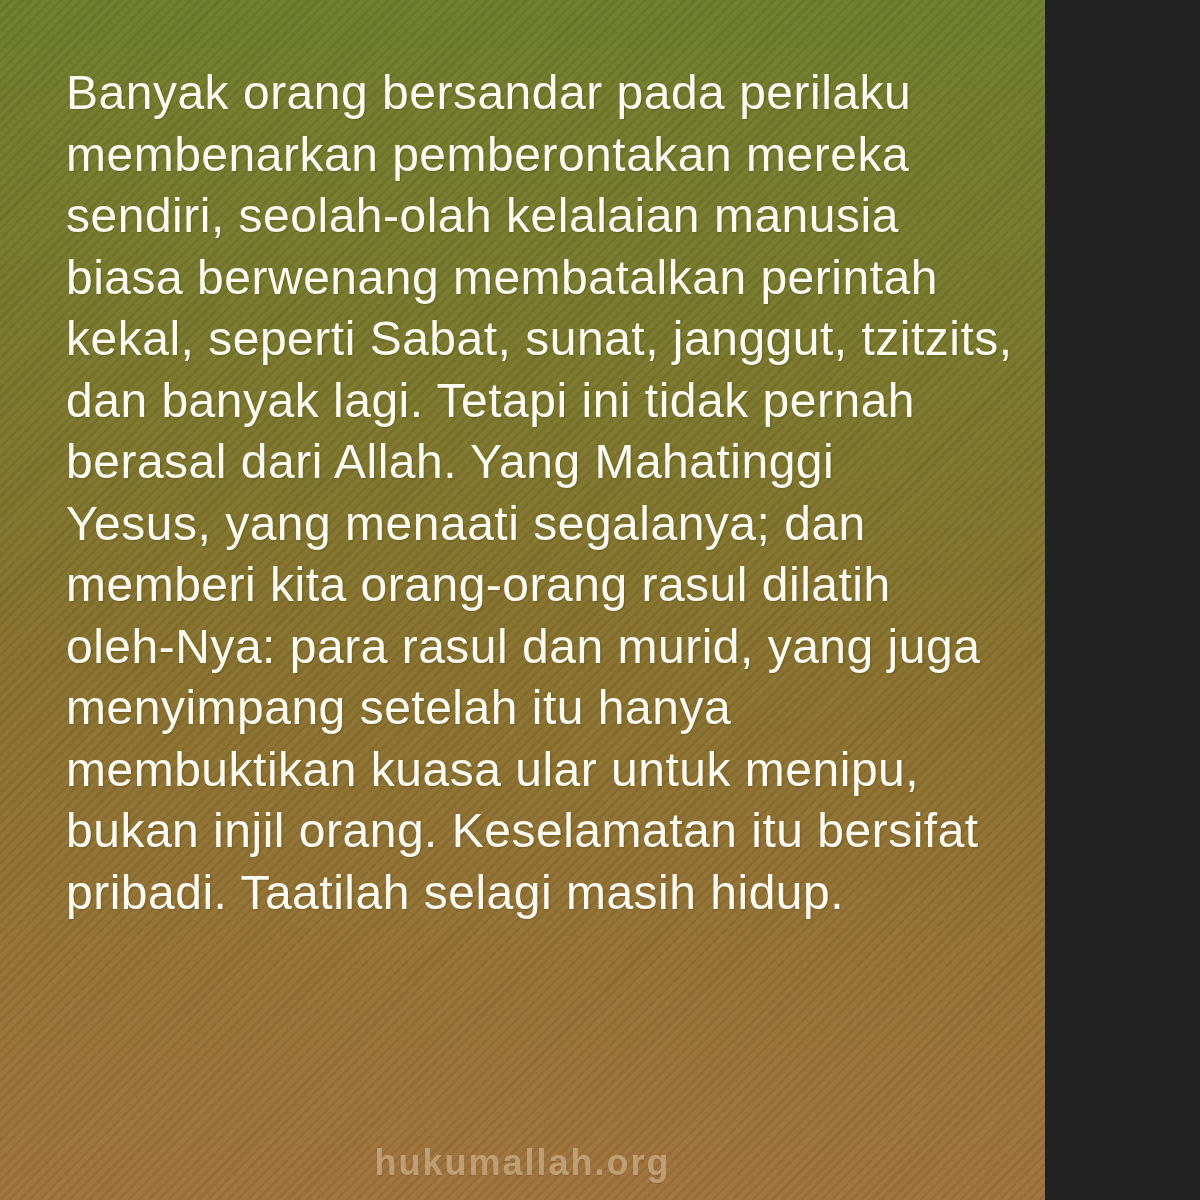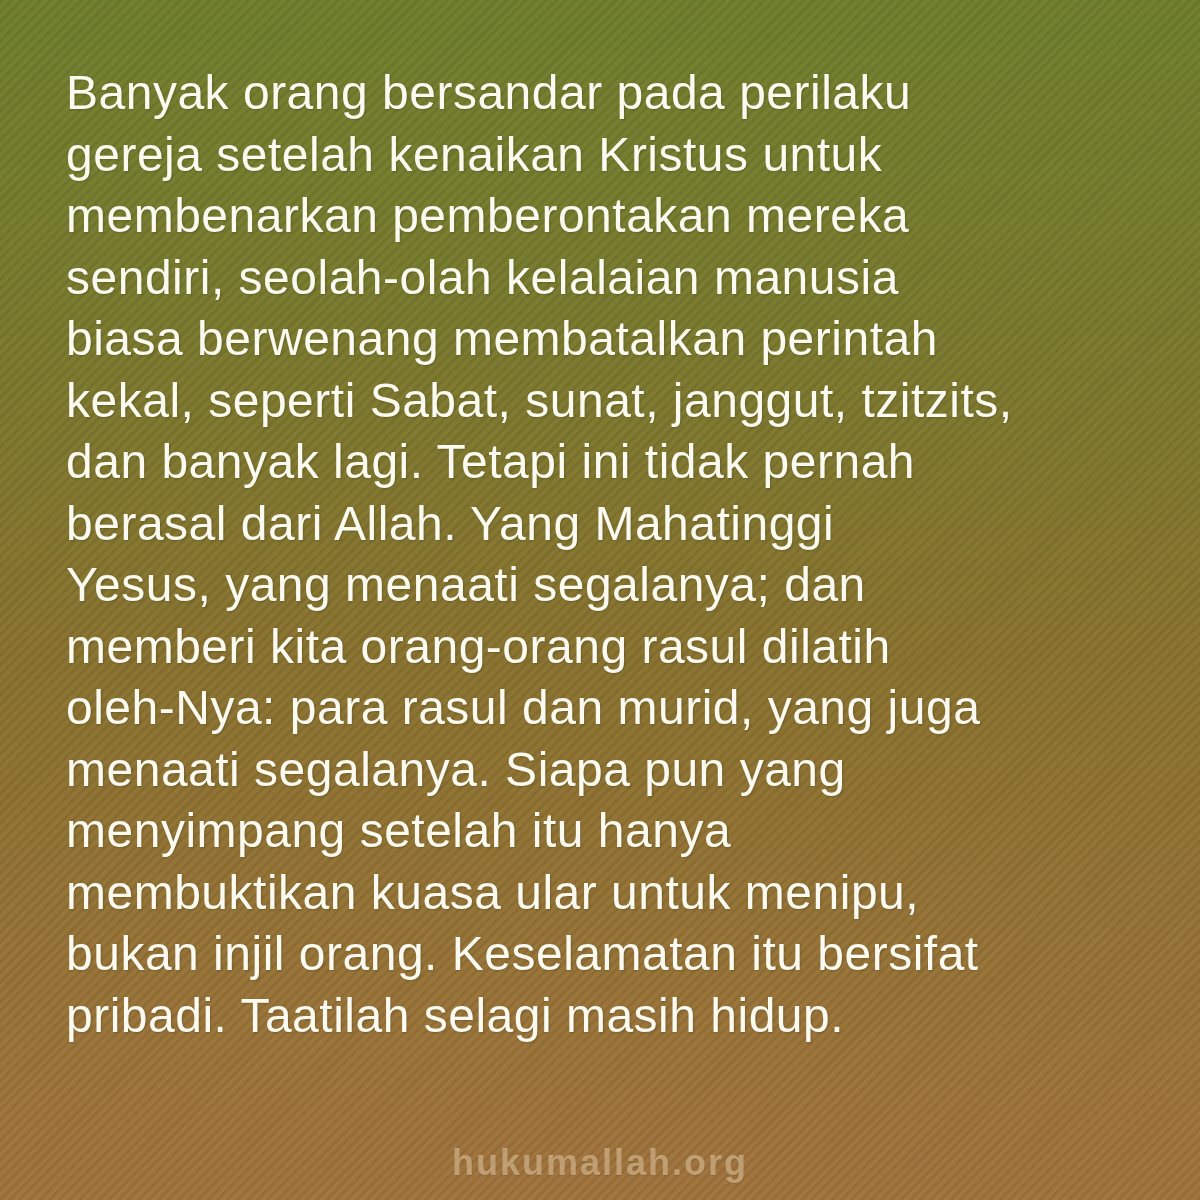--- a/index.html
+++ b/index.html
@@ -2,21 +2,21 @@
 <html><head>
 <meta charset="utf-8">
 <style>
   html, body {
     margin: 0;
     padding: 0;
     background: #222;
   }
   .canvas {
     position: relative;
-    width: 1200px;
+    width: 1045px;
     height: 1200px;
     overflow: hidden;
     background: linear-gradient(180deg, #70812f 0%, #7d7b30 30%, #8b7431 55%, #a3753f 100%);
     font-family: "Liberation Sans", "DejaVu Sans", sans-serif;
   }
   
   .stripes {
     position: absolute;
     inset: 0;
     background: repeating-linear-gradient(
@@ -58,31 +58,29 @@
   }
 </style>
 </head>
 <body>
 
 <div class="canvas">
   <div class="stripes"></div>
 
   <div class="quote">
     <div class="quote-line">Banyak orang bersandar pada perilaku</div>
-    <div class="quote-line">gereja setelah kenaikan Kristus untuk</div>
     <div class="quote-line">membenarkan pemberontakan mereka</div>
     <div class="quote-line">sendiri, seolah-olah kelalaian manusia</div>
     <div class="quote-line">biasa berwenang membatalkan perintah</div>
     <div class="quote-line">kekal, seperti Sabat, sunat, janggut, tzitzits,</div>
     <div class="quote-line">dan banyak lagi. Tetapi ini tidak pernah</div>
     <div class="quote-line">berasal dari Allah. Yang Mahatinggi</div>
     <div class="quote-line">Yesus, yang menaati segalanya; dan</div>
     <div class="quote-line">memberi kita orang-orang rasul dilatih</div>
     <div class="quote-line">oleh-Nya: para rasul dan murid, yang juga</div>
-    <div class="quote-line">menaati segalanya. Siapa pun yang</div>
     <div class="quote-line">menyimpang setelah itu hanya</div>
     <div class="quote-line">membuktikan kuasa ular untuk menipu,</div>
     <div class="quote-line">bukan injil orang. Keselamatan itu bersifat</div>
     <div class="quote-line">pribadi. Taatilah selagi masih hidup.</div>
   </div>
 
   <div class="watermark">hukumallah.org</div>
 </div>
 
 </body></html>

